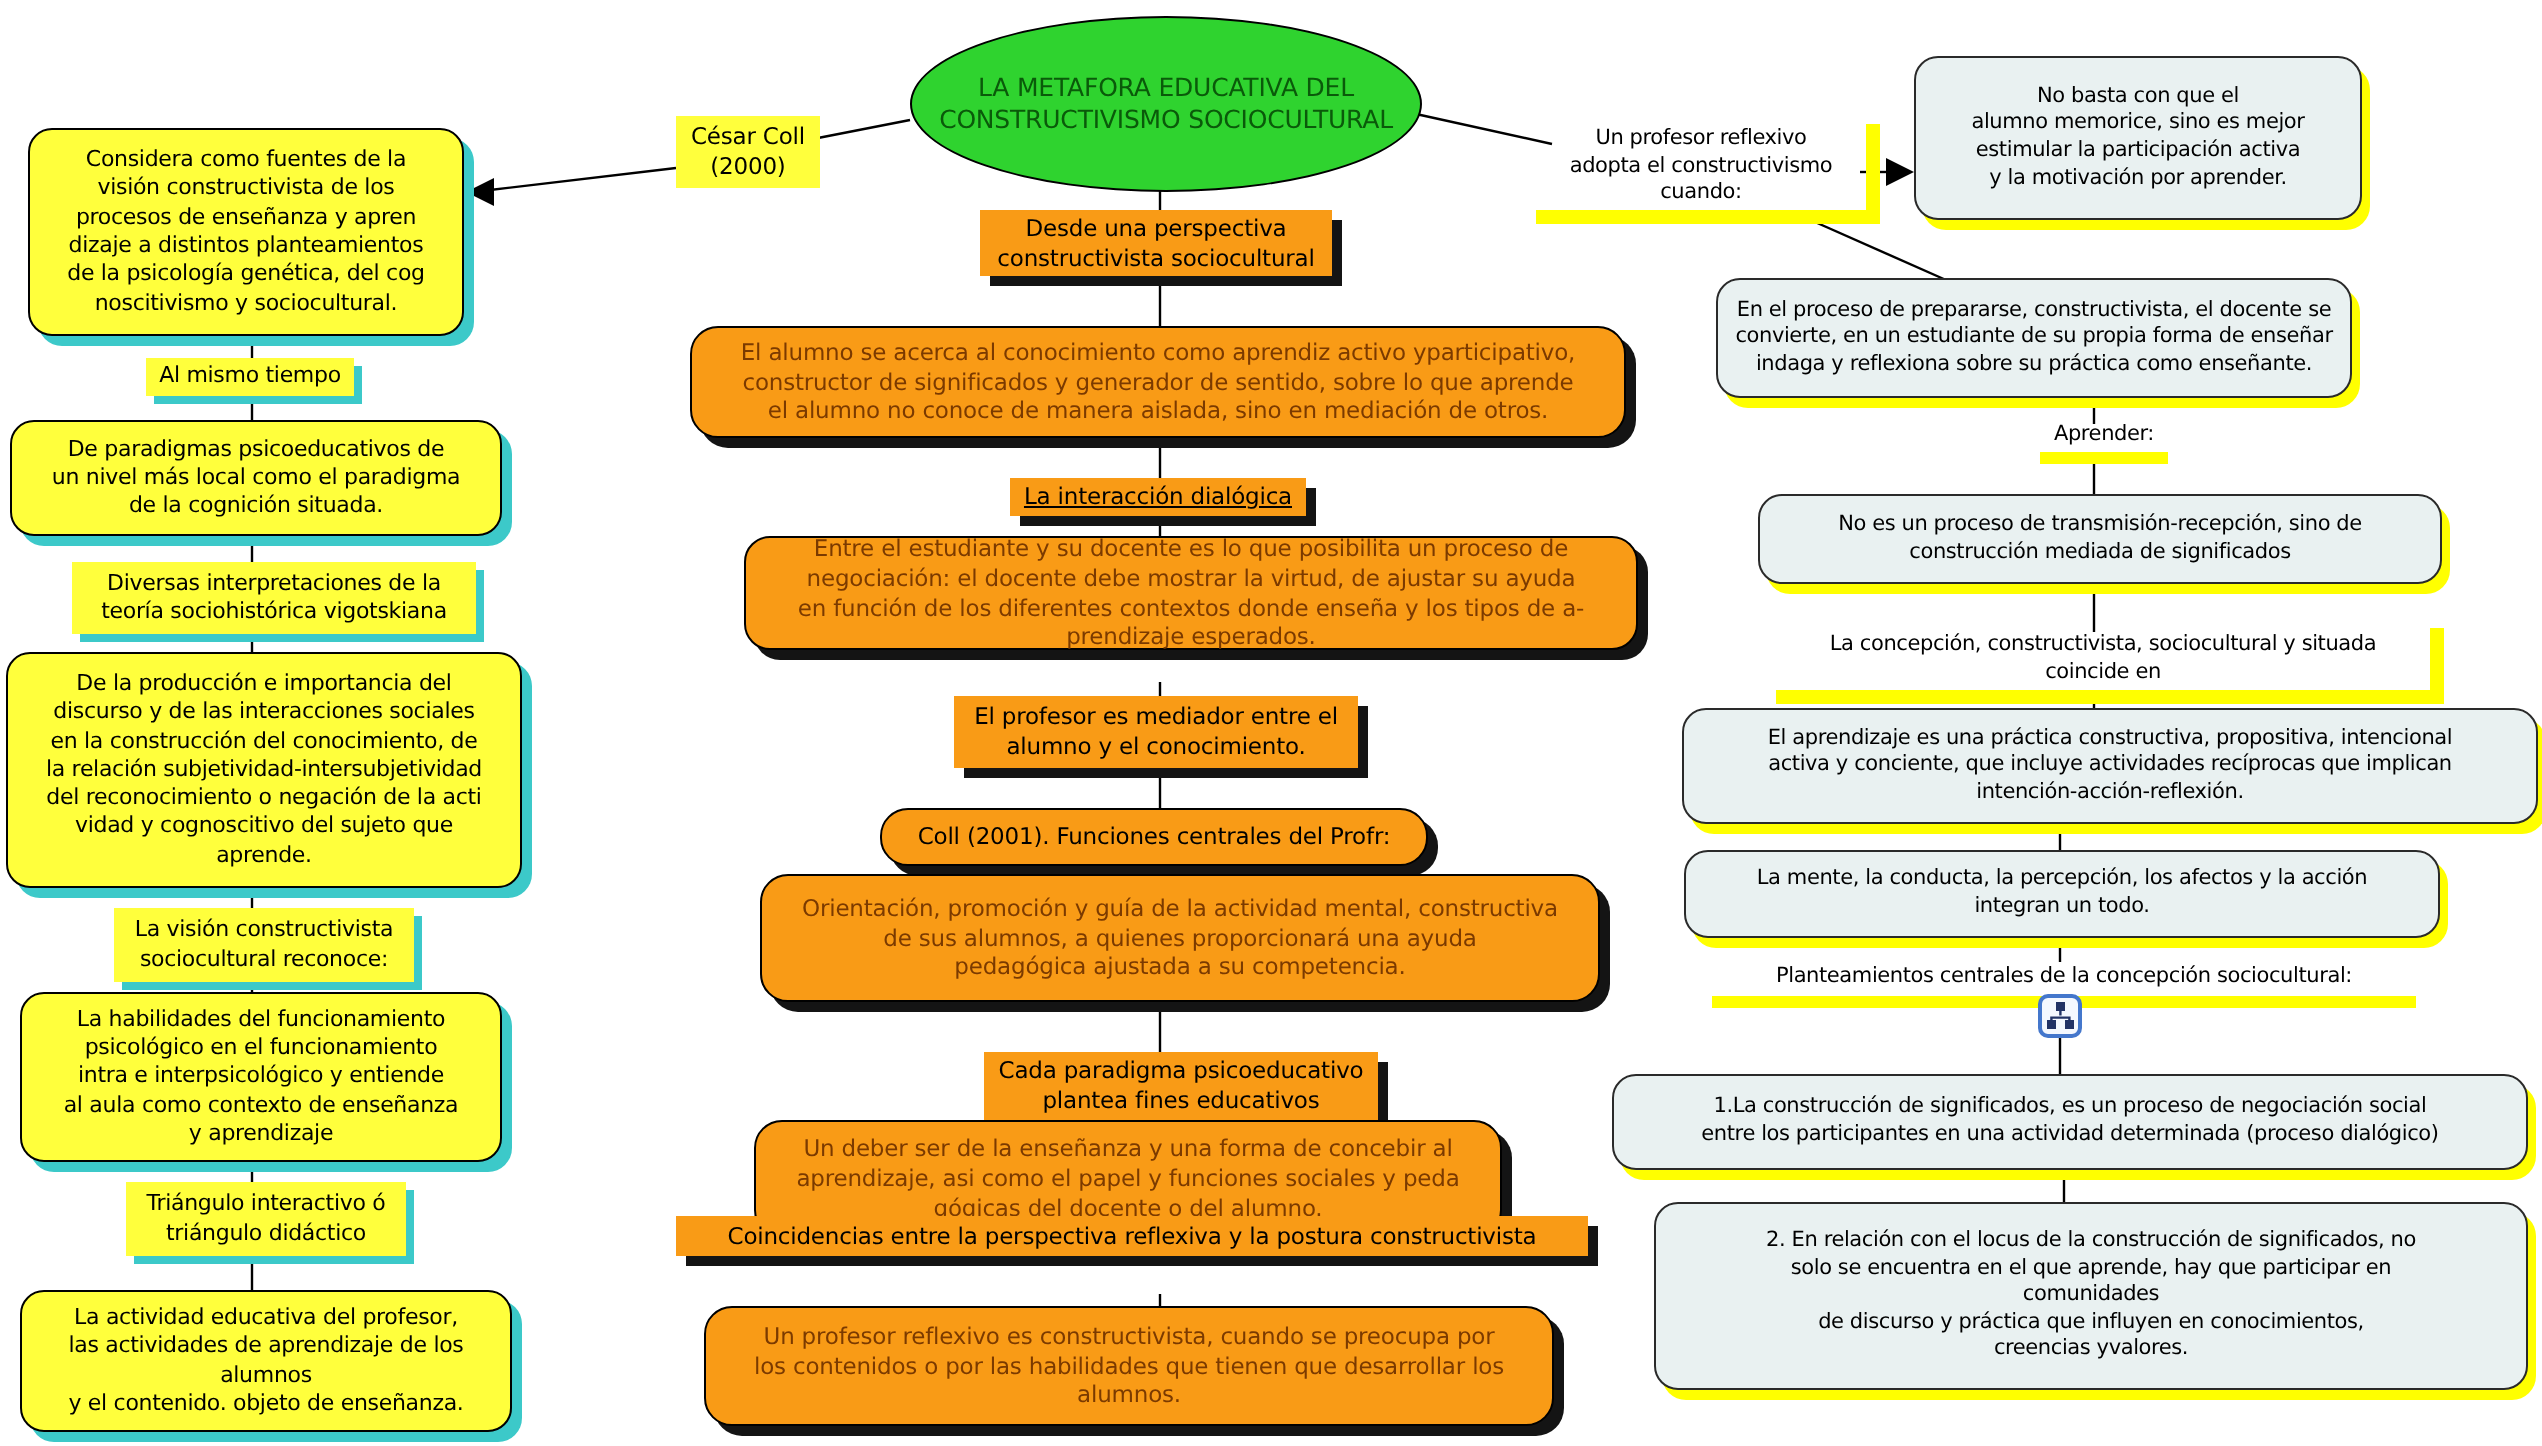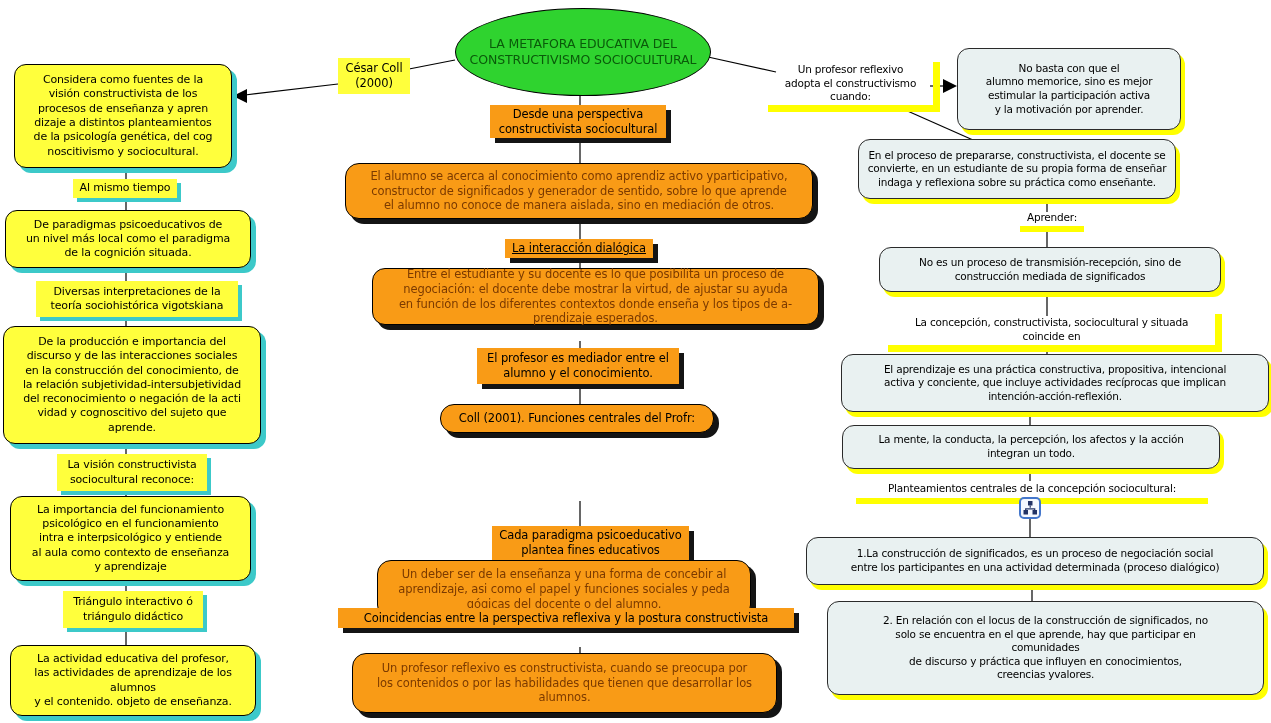--- a/index.html
+++ b/index.html
@@ -90,21 +90,21 @@
 teoría sociohistórica vigotskiana</div>
   <div class="node lcol ybox" style="left:3px;top:326px;width:258px;height:118px;">De la producción e importancia del
 discurso y de las interacciones sociales
 en la construcción del conocimiento, de
 la relación subjetividad-intersubjetividad
 del reconocimiento o negación de la acti
 vidad y cognoscitivo del sujeto que
 aprende.</div>
   <div class="node lcol ylabel" style="left:57px;top:454px;width:150px;height:37px;">La visión constructivista
 sociocultural reconoce:</div>
-  <div class="node lcol ybox" style="left:10px;top:496px;width:241px;height:85px;">La importancia del funcionamiento
+  <div class="node lcol ybox" style="left:10px;top:496px;width:241px;height:85px;">La habilidades del funcionamiento
 psicológico en el funcionamiento
 intra e interpsicológico y entiende
 al aula como contexto de enseñanza
 y aprendizaje</div>
   <div class="node lcol ylabel" style="left:63px;top:591px;width:140px;height:37px;">Triángulo interactivo ó
 triángulo didáctico</div>
   <div class="node lcol ybox" style="left:10px;top:645px;width:246px;height:71px;">La actividad educativa del profesor,
 las actividades de aprendizaje de los
 alumnos
 y el contenido. objeto de enseñanza.</div>
@@ -115,34 +115,37 @@
 constructor de significados y generador de sentido, sobre lo que aprende
 el alumno no conoce de manera aislada, sino en mediación de otros.</div>
   <div class="node olabel" style="left:505px;top:239px;width:148px;height:19px;text-decoration:underline;">La interacción dialógica</div>
   <div class="node obox" style="left:372px;top:268px;width:447px;height:57px;border-radius:13px;">Entre el estudiante y su docente es lo que posibilita un proceso de
 negociación: el docente debe mostrar la virtud, de ajustar su ayuda
 en función de los diferentes contextos donde enseña y los tipos de a-
 prendizaje esperados.</div>
   <div class="node olabel" style="left:477px;top:348px;width:202px;height:36px;">El profesor es mediador entre el
 alumno y el conocimiento.</div>
   <div class="node obox" style="left:440px;top:404px;width:274px;height:29px;color:#000;">Coll (2001). Funciones centrales del Profr:</div>
+  <div class="node obox" style="left:380px;top:437px;width:420px;height:64px;">Orientación, promoción y guía de la actividad mental, constructiva
+de sus alumnos, a quienes proporcionará una ayuda
+pedagógica ajustada a su competencia.</div>
   <div class="node olabel" style="left:492px;top:526px;width:197px;height:34px;">Cada paradigma psicoeducativo
 plantea fines educativos</div>
   <div class="node obox" style="left:377px;top:560px;width:374px;height:59px;">Un deber ser de la enseñanza y una forma de concebir al
 aprendizaje, asi como el papel y funciones sociales y peda
 gógicas del docente o del alumno.</div>
   <div class="node olabel" style="left:338px;top:608px;width:456px;height:20px;">Coincidencias entre la perspectiva reflexiva y la postura constructivista</div>
   <div class="node obox" style="left:352px;top:653px;width:425px;height:60px;">Un profesor reflexivo es constructivista, cuando se preocupa por
 los contenidos o por las habilidades que tienen que desarrollar los
 alumnos.</div>
 
   <div class="node rcol plain corner-yellow" style="left:768px;top:62px;width:172px;height:50px;">Un profesor reflexivo
 adopta el constructivismo
 cuando:</div>
-  <div class="node rcol bbox" style="left:957px;top:48px;width:224px;height:82px;text-align:center;">No basta con que el
+  <div class="node rcol bbox" style="left:957px;top:28px;width:224px;height:82px;text-align:center;">No basta con que el
 alumno memorice, sino es mejor
 estimular la participación activa
 y la motivación por aprender.</div>
   <div class="node rcol bbox" style="left:858px;top:139px;width:318px;height:60px;">En el proceso de prepararse, constructivista, el docente se
 convierte, en un estudiante de su propia forma de enseñar
 indaga y reflexiona sobre su práctica como enseñante.</div>
   <div class="node rcol plain under-yellow" style="left:1020px;top:210px;width:64px;height:22px;">Aprender:</div>
   <div class="node rcol bbox" style="left:879px;top:247px;width:342px;height:45px;">No es un proceso de transmisión-recepción, sino de
 construcción mediada de significados</div>
   <div class="node rcol plain corner-yellow" style="left:888px;top:314px;width:334px;height:38px;">La concepción, constructivista, sociocultural y situada

